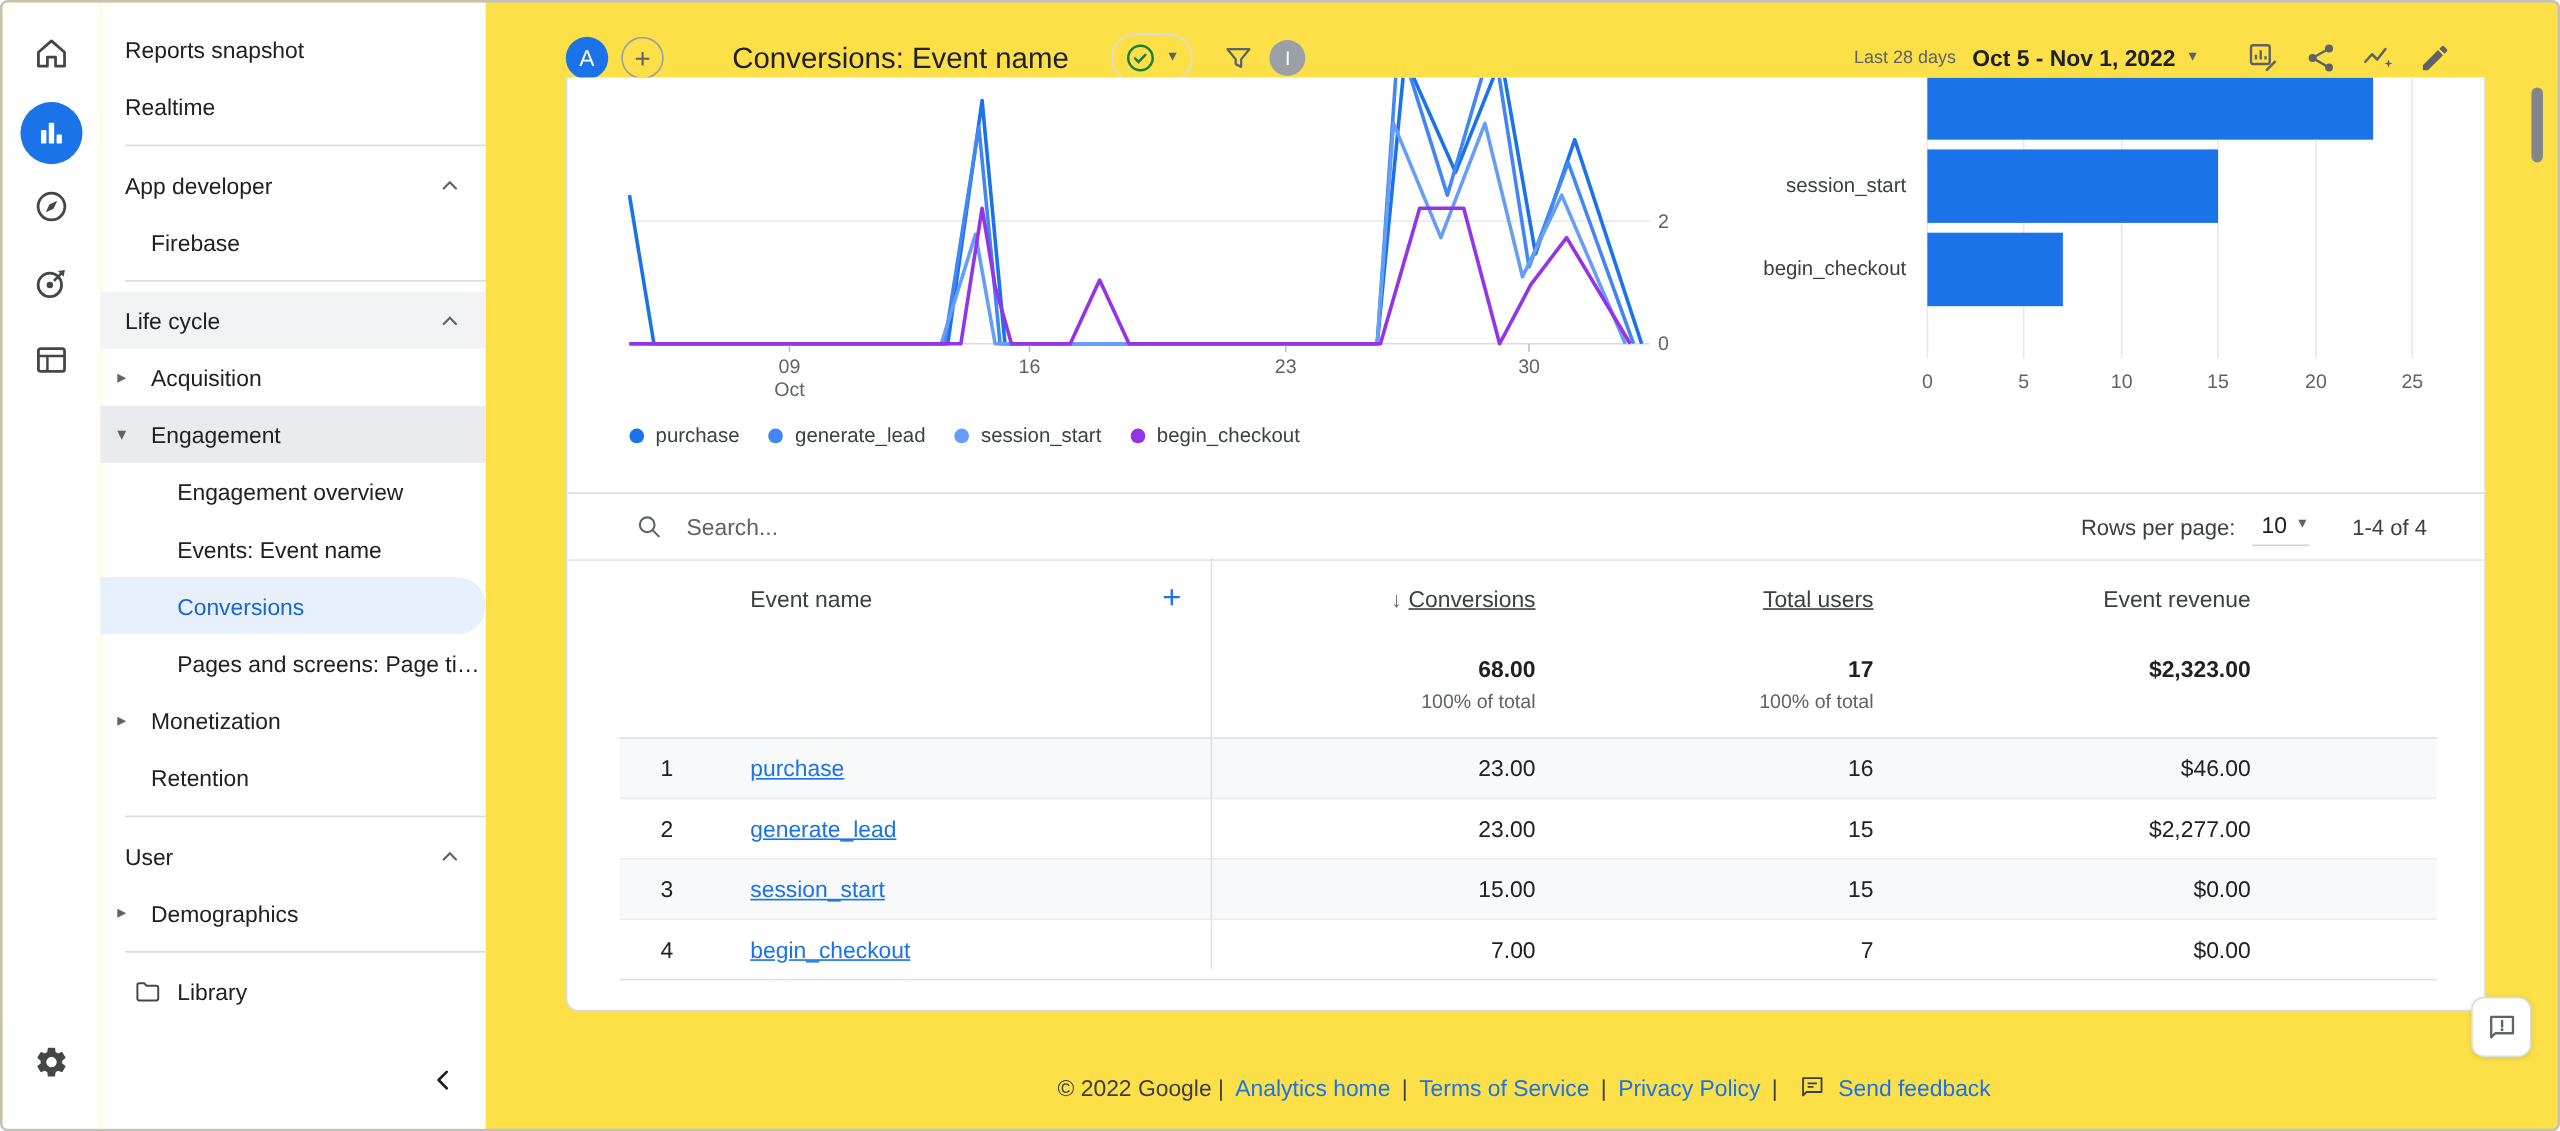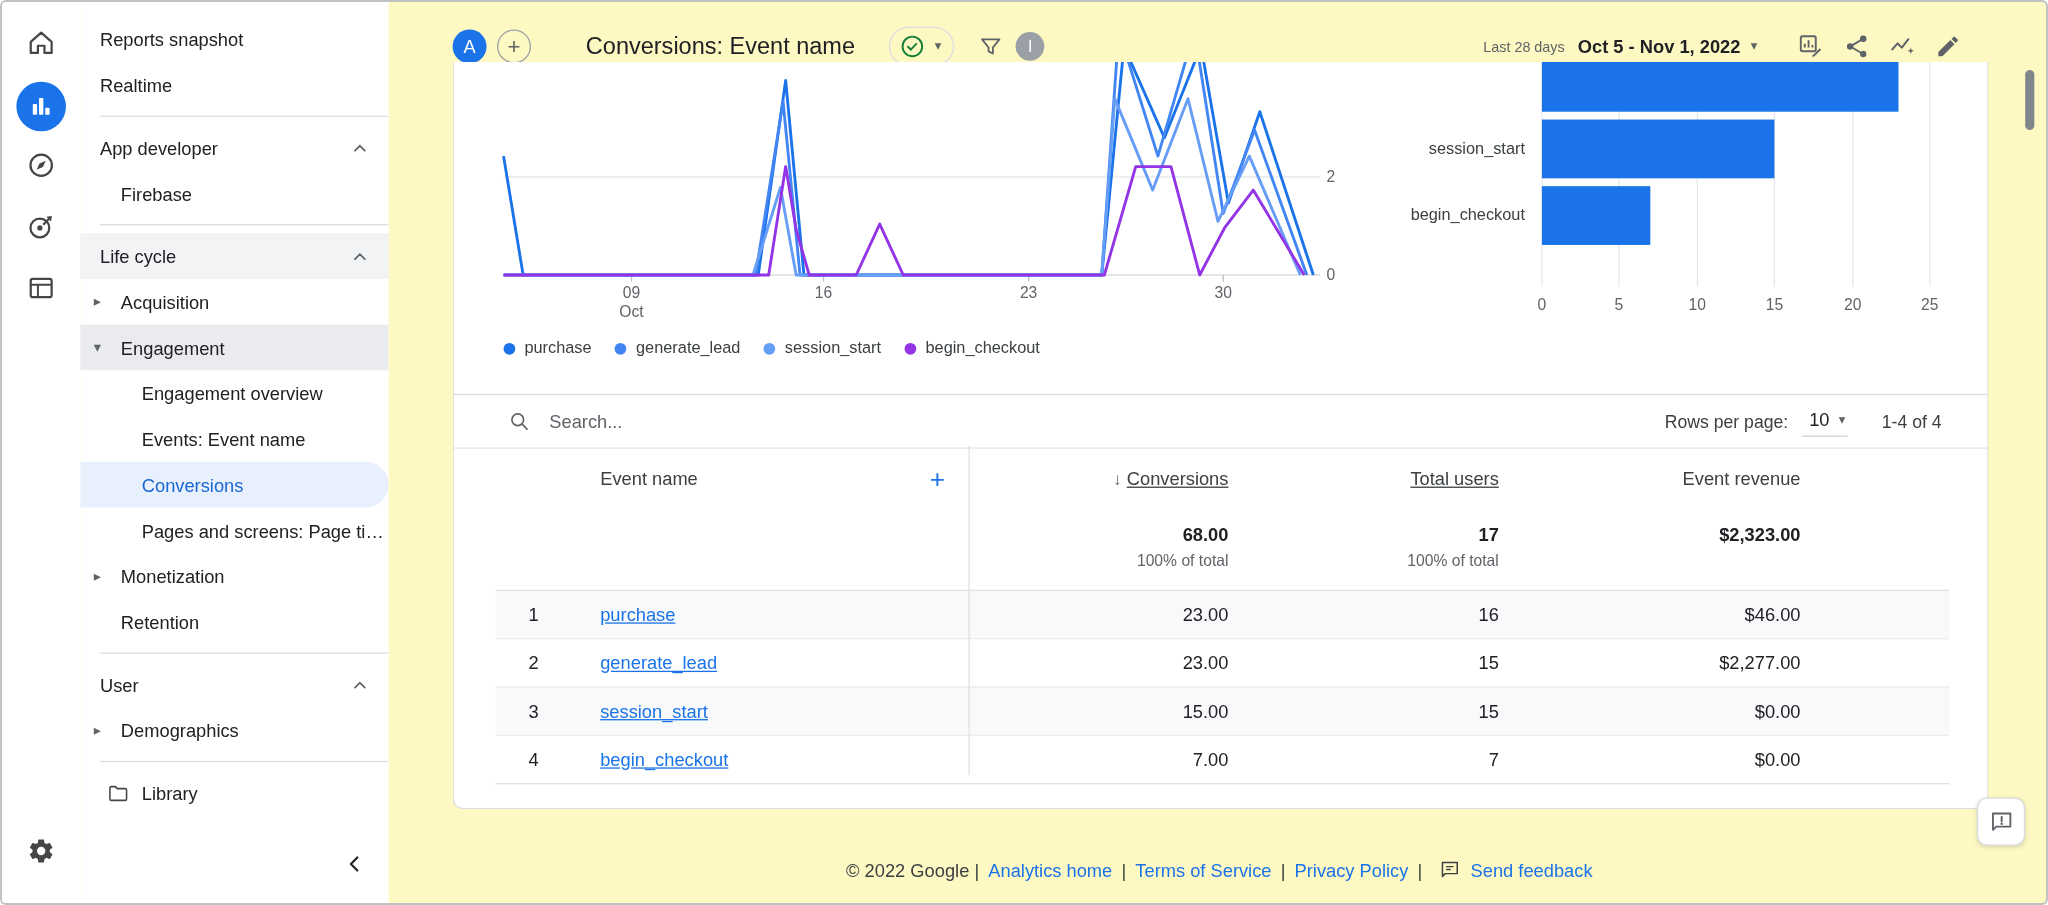--- a/index.html
+++ b/index.html
@@ -1,17 +1,17 @@
 <!DOCTYPE html>
 <html><head>
 <meta charset="utf-8">
 <style>
   html,body{margin:0;padding:0;background:#fff;}
   body{width:2048px;height:905px;font-family:"Liberation Sans",sans-serif;}
-  .viewport{position:relative;width:2048px;height:905px;box-sizing:border-box;border:2px solid #bfc2c5;border-radius:6px;overflow:hidden;background:#fef9c3;}
+  .viewport{position:relative;width:2048px;height:905px;box-sizing:border-box;border:2px solid #bfc2c5;border-radius:6px;overflow:hidden;background:#fde047;}
   .scale{position:absolute;left:0;top:0;width:1568px;height:693px;transform:scale(1.30612);transform-origin:0 0;font-family:"Liberation Sans",sans-serif;color:#202124;}
 
   
   .rail{position:absolute;left:0;top:0;width:60px;height:693px;background:#fff;padding-top:14px;box-sizing:border-box;}
   .rail-slot{width:60px;height:38px;margin-bottom:9px;display:flex;align-items:center;justify-content:center;color:#444746;cursor:pointer;}
   .rail-active-circle{width:38px;height:38px;border-radius:50%;background:#1a73e8;display:flex;align-items:center;justify-content:center;}
   .rail-settings{position:absolute;left:0;bottom:28px;width:60px;display:flex;justify-content:center;color:#444746;cursor:pointer;}
 
   
   .sidebar{position:absolute;left:60px;top:0;width:236px;height:693px;background:#fff;padding-top:11px;box-sizing:border-box;font-size:14px;}

